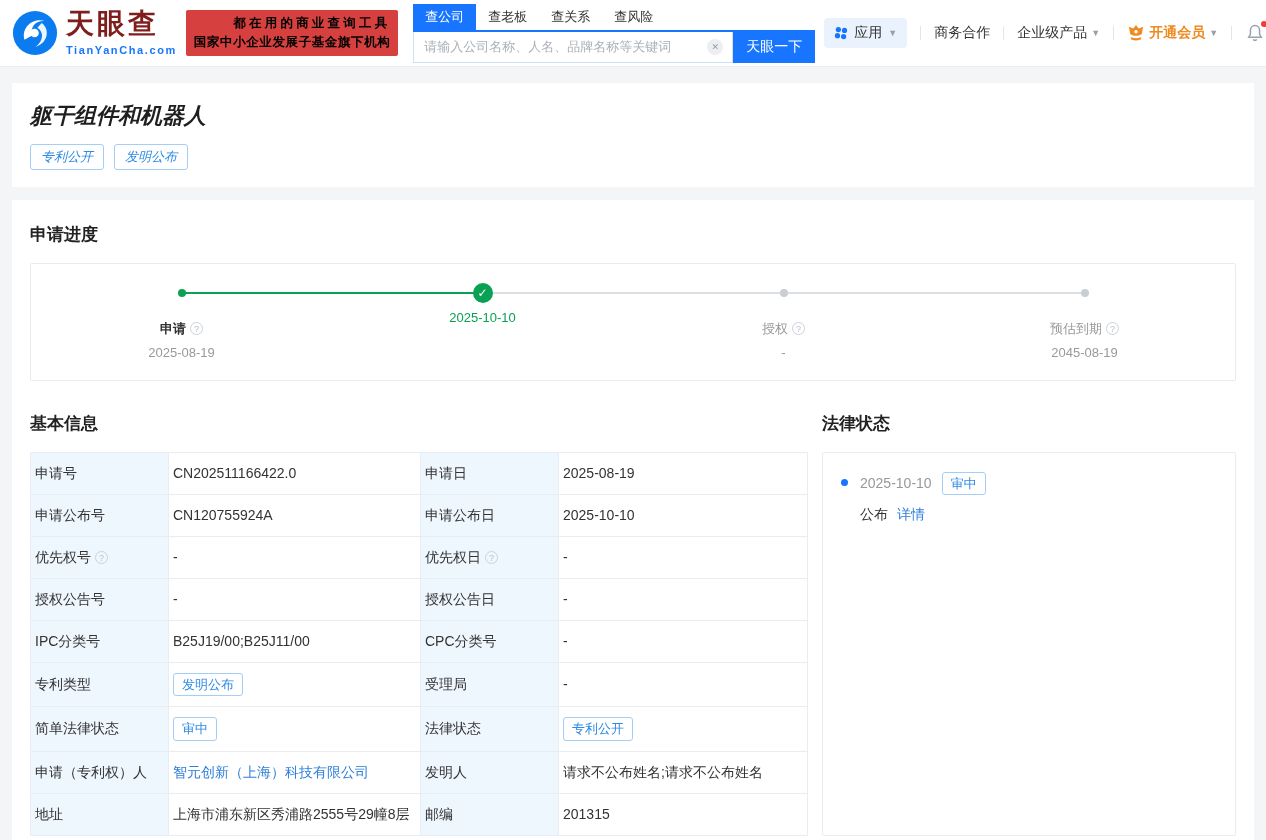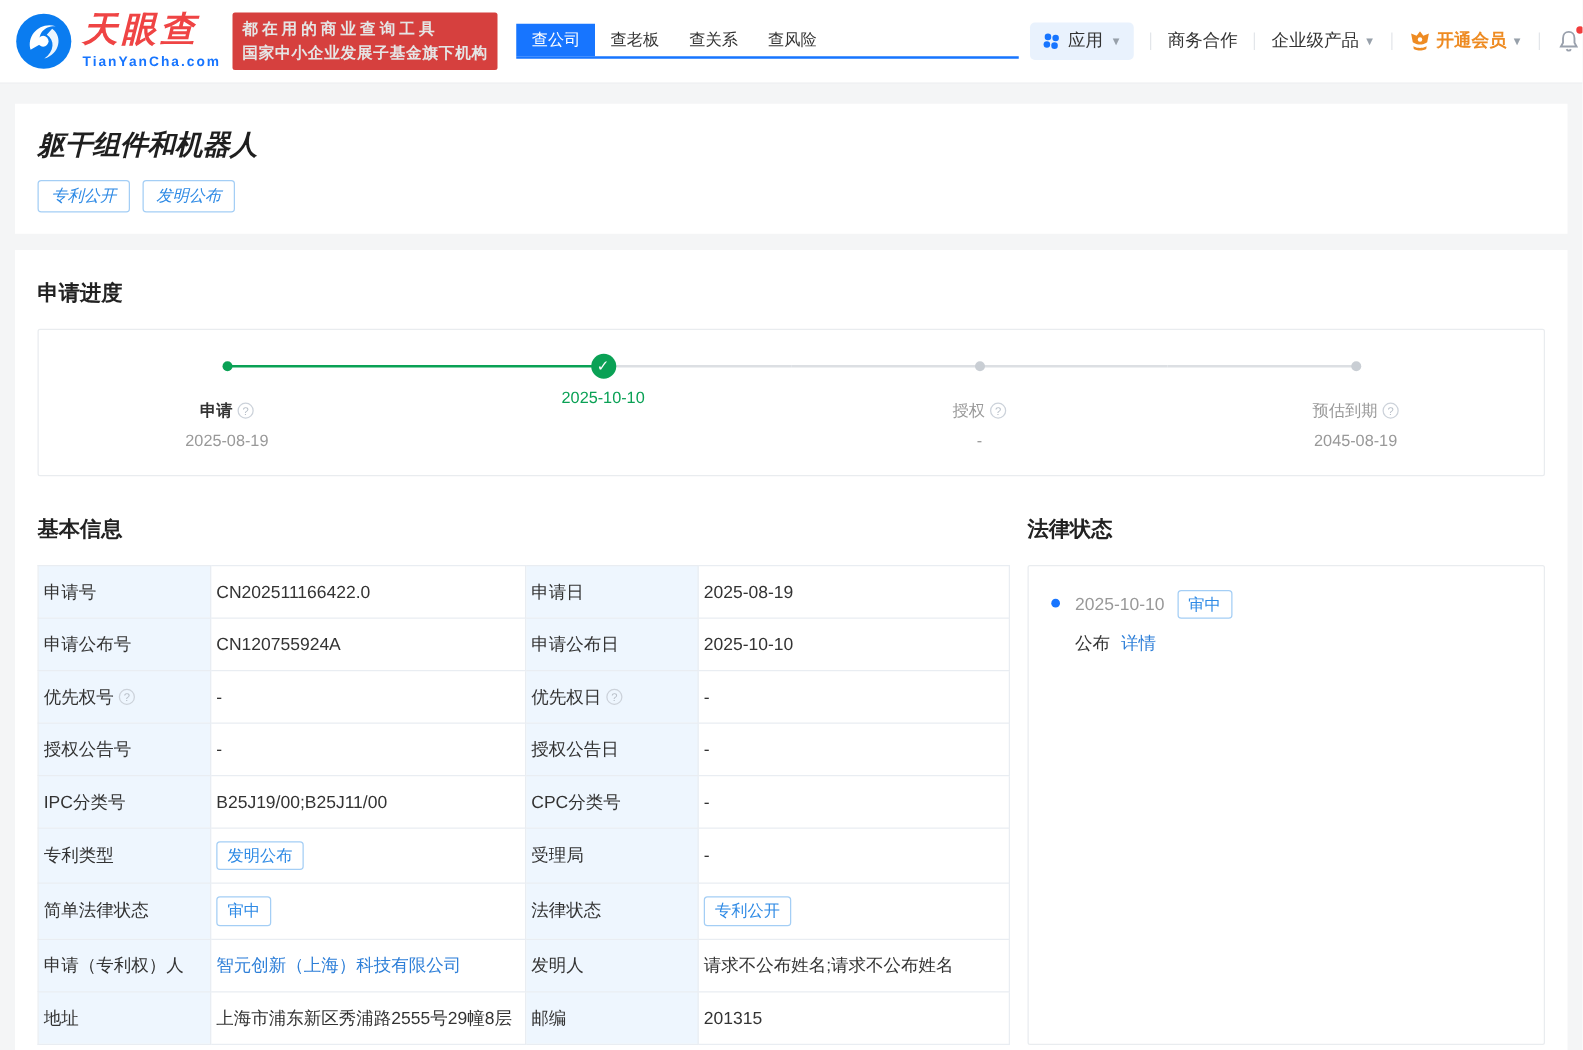--- a/index.html
+++ b/index.html
@@ -11,23 +11,23 @@
   html,body{margin:0;padding:0;}
   body{
     width:1266px;height:840px;overflow:hidden;background:#f4f5f6;
     font-family:"Liberation Sans","DejaVu Sans",sans-serif;color:#333;
   }
   
   .header{height:67px;background:#fff;border-bottom:1px solid #ebedf0;
     display:flex;align-items:center;padding:0 12px;gap:9px;}
   .logo{display:flex;align-items:center;gap:8px;flex:none;}
   .logo-text{display:flex;flex-direction:column;}
-  .brand{font-size:28px;font-weight:bold;color:#ef4444;letter-spacing:3px;line-height:1;font-style:italic;}
+  .brand{font-size:28px;font-weight:bold;color:#7f1d1d;letter-spacing:3px;line-height:1;}
   .domain{font-size:11px;color:var(--blue);font-weight:bold;letter-spacing:1.6px;margin-top:6px;text-align:right;}
-  .slogan{background:var(--red);color:#e5e5e5;padding:4px 8px;border-radius:2px;flex:none;line-height:1.5;}
+  .slogan{background:var(--red);color:#000000;padding:4px 8px;border-radius:2px;flex:none;line-height:1.5;text-align:right;}
   .slogan .l1{font-size:12.5px;font-weight:bold;letter-spacing:3.2px;}
   .slogan .l2{font-size:12.5px;font-weight:bold;letter-spacing:.6px;}
   .search{width:402px;margin-left:6px;flex:none;}
   .search-tabs{display:flex;border-bottom:2px solid var(--blue);}
   .search-tab{font-size:13px;padding:4px 12px;color:#333;cursor:pointer;}
   .search-tab.active{background:var(--blue);color:#fff;}
   .search-row{display:flex;height:31px;}
   .input-wrap{flex:1;display:flex;align-items:center;border:1px solid #cfe0f2;border-top:none;background:#fff;}
   .search-input{flex:1;border:none;outline:none;padding:0 10px;font-size:13px;min-width:0;
     font-family:"Liberation Sans","DejaVu Sans",sans-serif;color:#333;}
@@ -117,20 +117,27 @@
     <div class="l1">都在用的商业查询工具</div>
     <div class="l2">国家中小企业发展子基金旗下机构</div>
   </div>
   <div class="search">
     <div class="search-tabs">
       <span class="search-tab active">查公司</span>
       <span class="search-tab">查老板</span>
       <span class="search-tab">查关系</span>
       <span class="search-tab">查风险</span>
     </div>
+    <div class="search-row">
+      <div class="input-wrap">
+        <input class="search-input" placeholder="请输入公司名称、人名、品牌名称等关键词" style="">
+        <span class="clear-btn">✕</span>
+      </div>
+      <button class="search-btn">天眼一下</button>
+    </div>
   </div>
   <div class="nav">
     <span class="apps-pill">
       <span style="display:inline-flex;">
         <svg width="14" height="14" viewBox="0 0 16 16">
           <circle cx="5" cy="4" r="3" fill="#1775ff"></circle>
             <circle cx="12" cy="5" r="3" fill="#1775ff"></circle>
           <circle cx="4" cy="11" r="3" fill="#1775ff"></circle>
             <circle cx="11" cy="12" r="3" fill="#1775ff"></circle>
         </svg>

